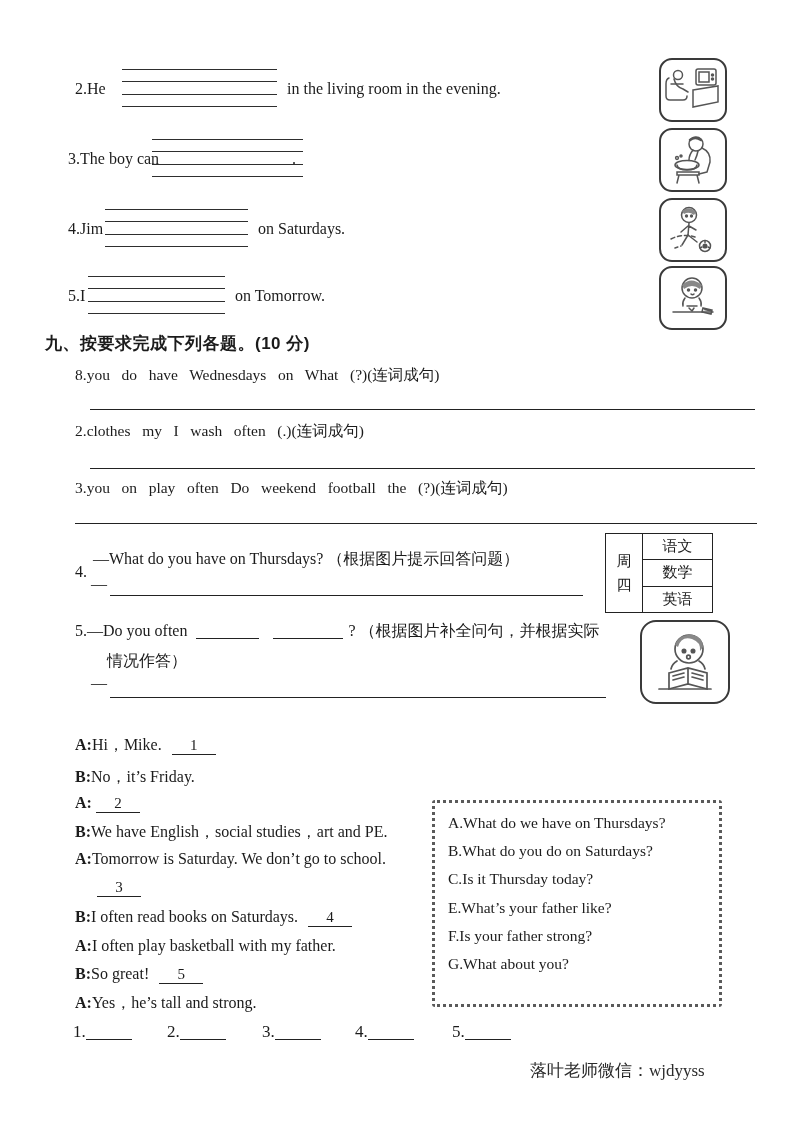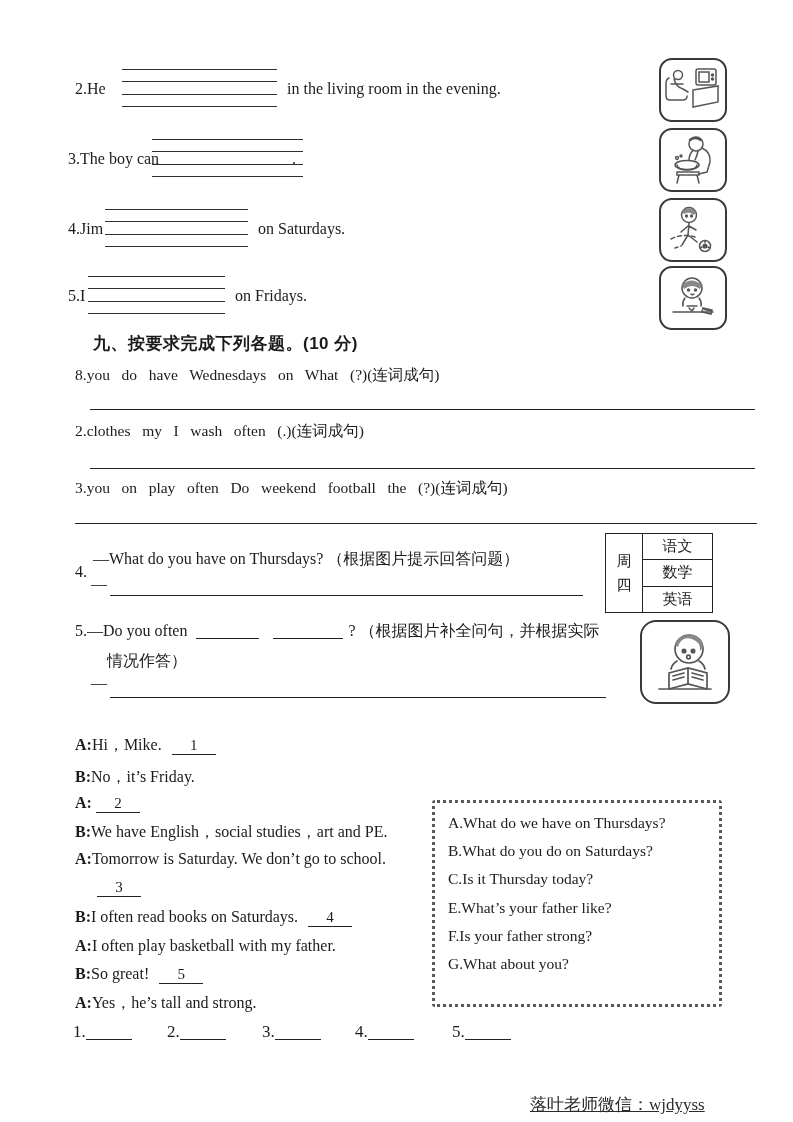--- a/index.html
+++ b/index.html
@@ -130,36 +130,36 @@
     </svg>
   </div>
 
   <div class="abs en" style="left:68px;top:287px;">5.I</div>
   <div class="abs wgrid" style="left:88px;top:276px;width:137px;height:38px;">
       <i></i>
       <i></i>
       <i></i>
       <i></i>
     </div>
-  <div class="abs en" style="left:235px;top:287px;">on Fridays.</div>
+  <div class="abs en" style="left:235px;top:287px;">on Tomorrow.</div>
   <div class="abs pic" style="left:659px;top:266px;width:64px;height:60px;">
     <svg width="56" height="52" viewBox="0 0 56 52" fill="none" stroke="#555" stroke-width="1.5" stroke-linecap="round">
       <circle cx="27" cy="16" r="10"></circle>
       <path d="M17 13 q9 -9 20 0 l-2 4 q-8 -6 -16 0 z" fill="#888" stroke="none"></path>
       <circle cx="23.5" cy="18" r="1" fill="#555"></circle>
         <circle cx="30.5" cy="18" r="1" fill="#555"></circle>
       <path d="M26 22 q1.5 1.5 3 0"></path>
       <path d="M20 26 q-3 4 -2 8 M34 26 q3 4 2 8 M22 34 h10"></path>
       <path d="M8 40 h40"></path>
       <path d="M38 36 l9 2 -1 4 -9 -2 z M39.5 37.5 l7 1.6"></path>
       <path d="M24 36 l3 3 M29 36 l-2 3"></path>
     </svg>
   </div>
 
-  <div class="abs sec-title" style="left:45px;top:332px;margin-left:48px;">九、按要求完成下列各题。(10 分)</div>
+  <div class="abs sec-title" style="left:45px;top:332px;">九、按要求完成下列各题。(10 分)</div>
 
   <div class="abs scramble" style="left:75px;top:365px;">8.you   do   have   Wednesdays   on   What   (?)(连词成句)</div>
   <div class="abs ans-line" style="left:90px;top:409px;width:665px;"></div>
 
   <div class="abs scramble" style="left:75px;top:421px;">2.clothes   my   I   wash   often   (.)(连词成句)</div>
   <div class="abs ans-line" style="left:90px;top:468px;width:665px;"></div>
 
   <div class="abs scramble" style="left:75px;top:478px;">3.you   on   play   often   Do   weekend   football   the   (?)(连词成句)</div>
   <div class="abs ans-line" style="left:75px;top:523px;width:682px;"></div>
 
@@ -228,15 +228,15 @@
     <div>F.Is your father strong?</div>
     <div>G.What about you?</div>
   </div>
 
   <div class="abs ansrow-item" style="left:73px;top:1022px;"><span>1.</span><span class="iblank"></span></div>
   <div class="abs ansrow-item" style="left:167px;top:1022px;"><span>2.</span><span class="iblank"></span></div>
   <div class="abs ansrow-item" style="left:262px;top:1022px;"><span>3.</span><span class="iblank"></span></div>
   <div class="abs ansrow-item" style="left:355px;top:1022px;"><span>4.</span><span class="iblank"></span></div>
   <div class="abs ansrow-item" style="left:452px;top:1022px;"><span>5.</span><span class="iblank"></span></div>
 
-  <div class="abs footer" style="left:530px;top:1093px;text-decoration:underline;">落叶老师微信：wjdyyss</div>
+  <div class="abs footer" style="left:530px;top:1059px;">落叶老师微信：wjdyyss</div>
 
 </div>
 
 </body></html>

